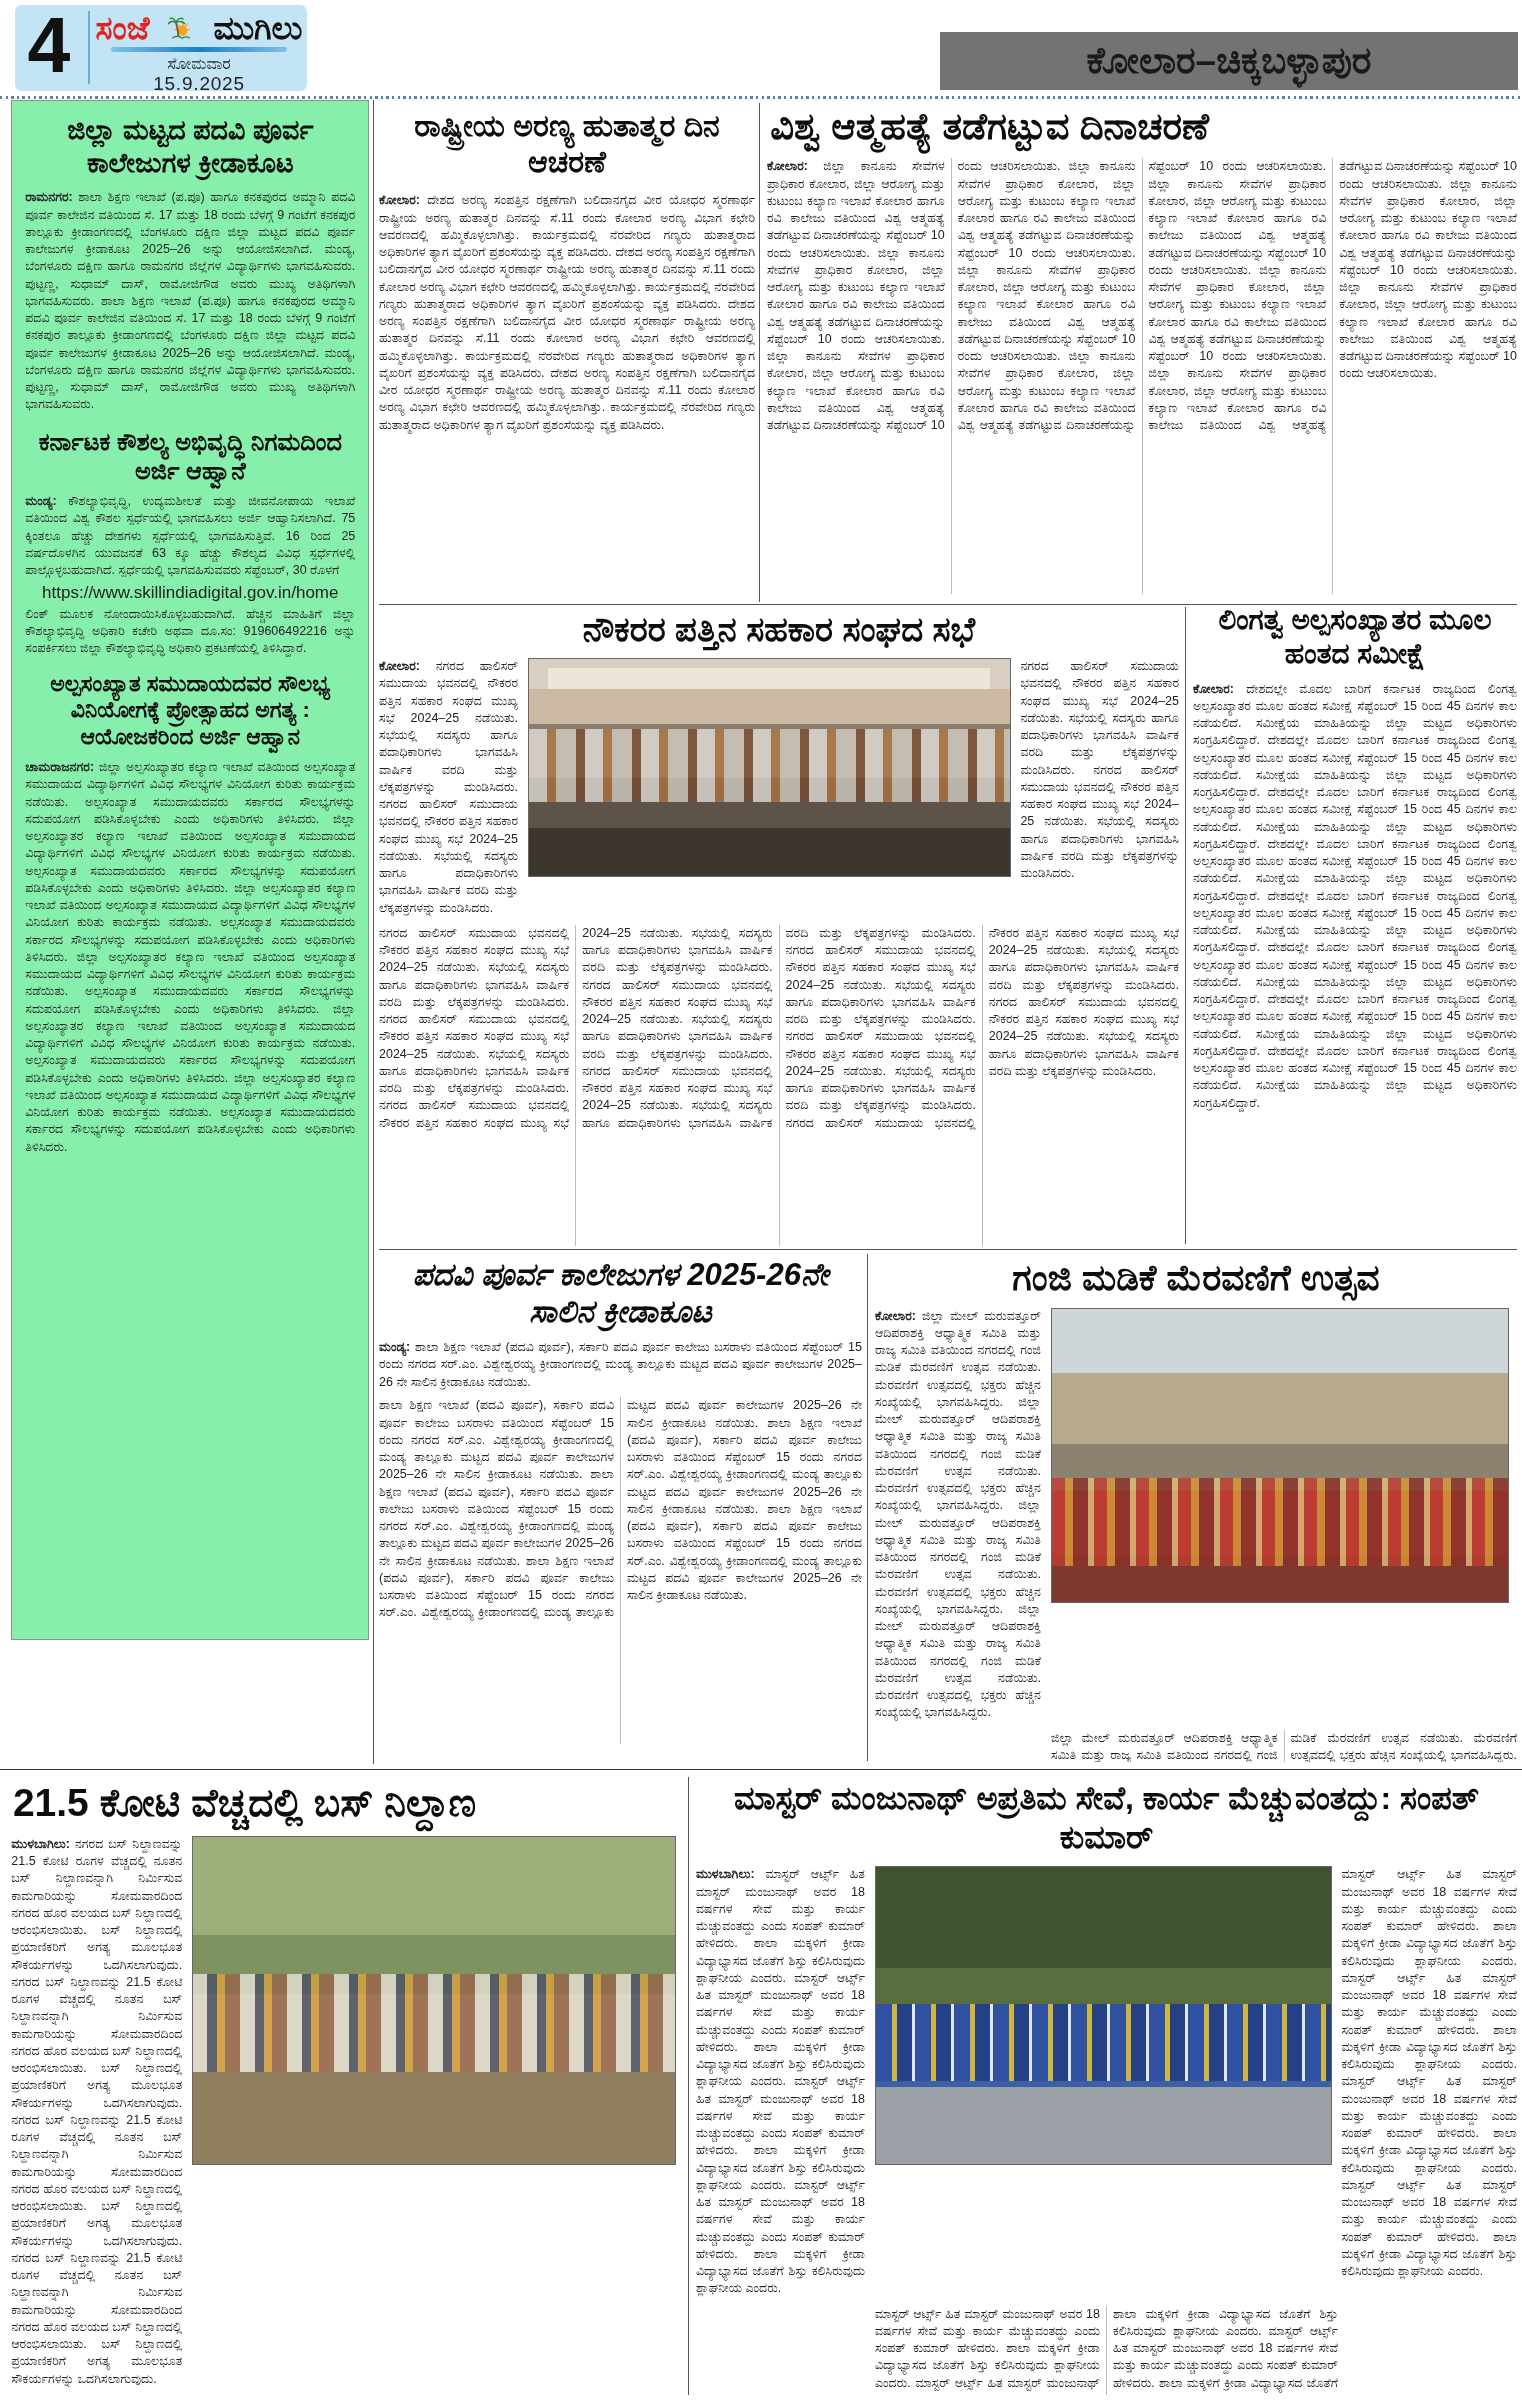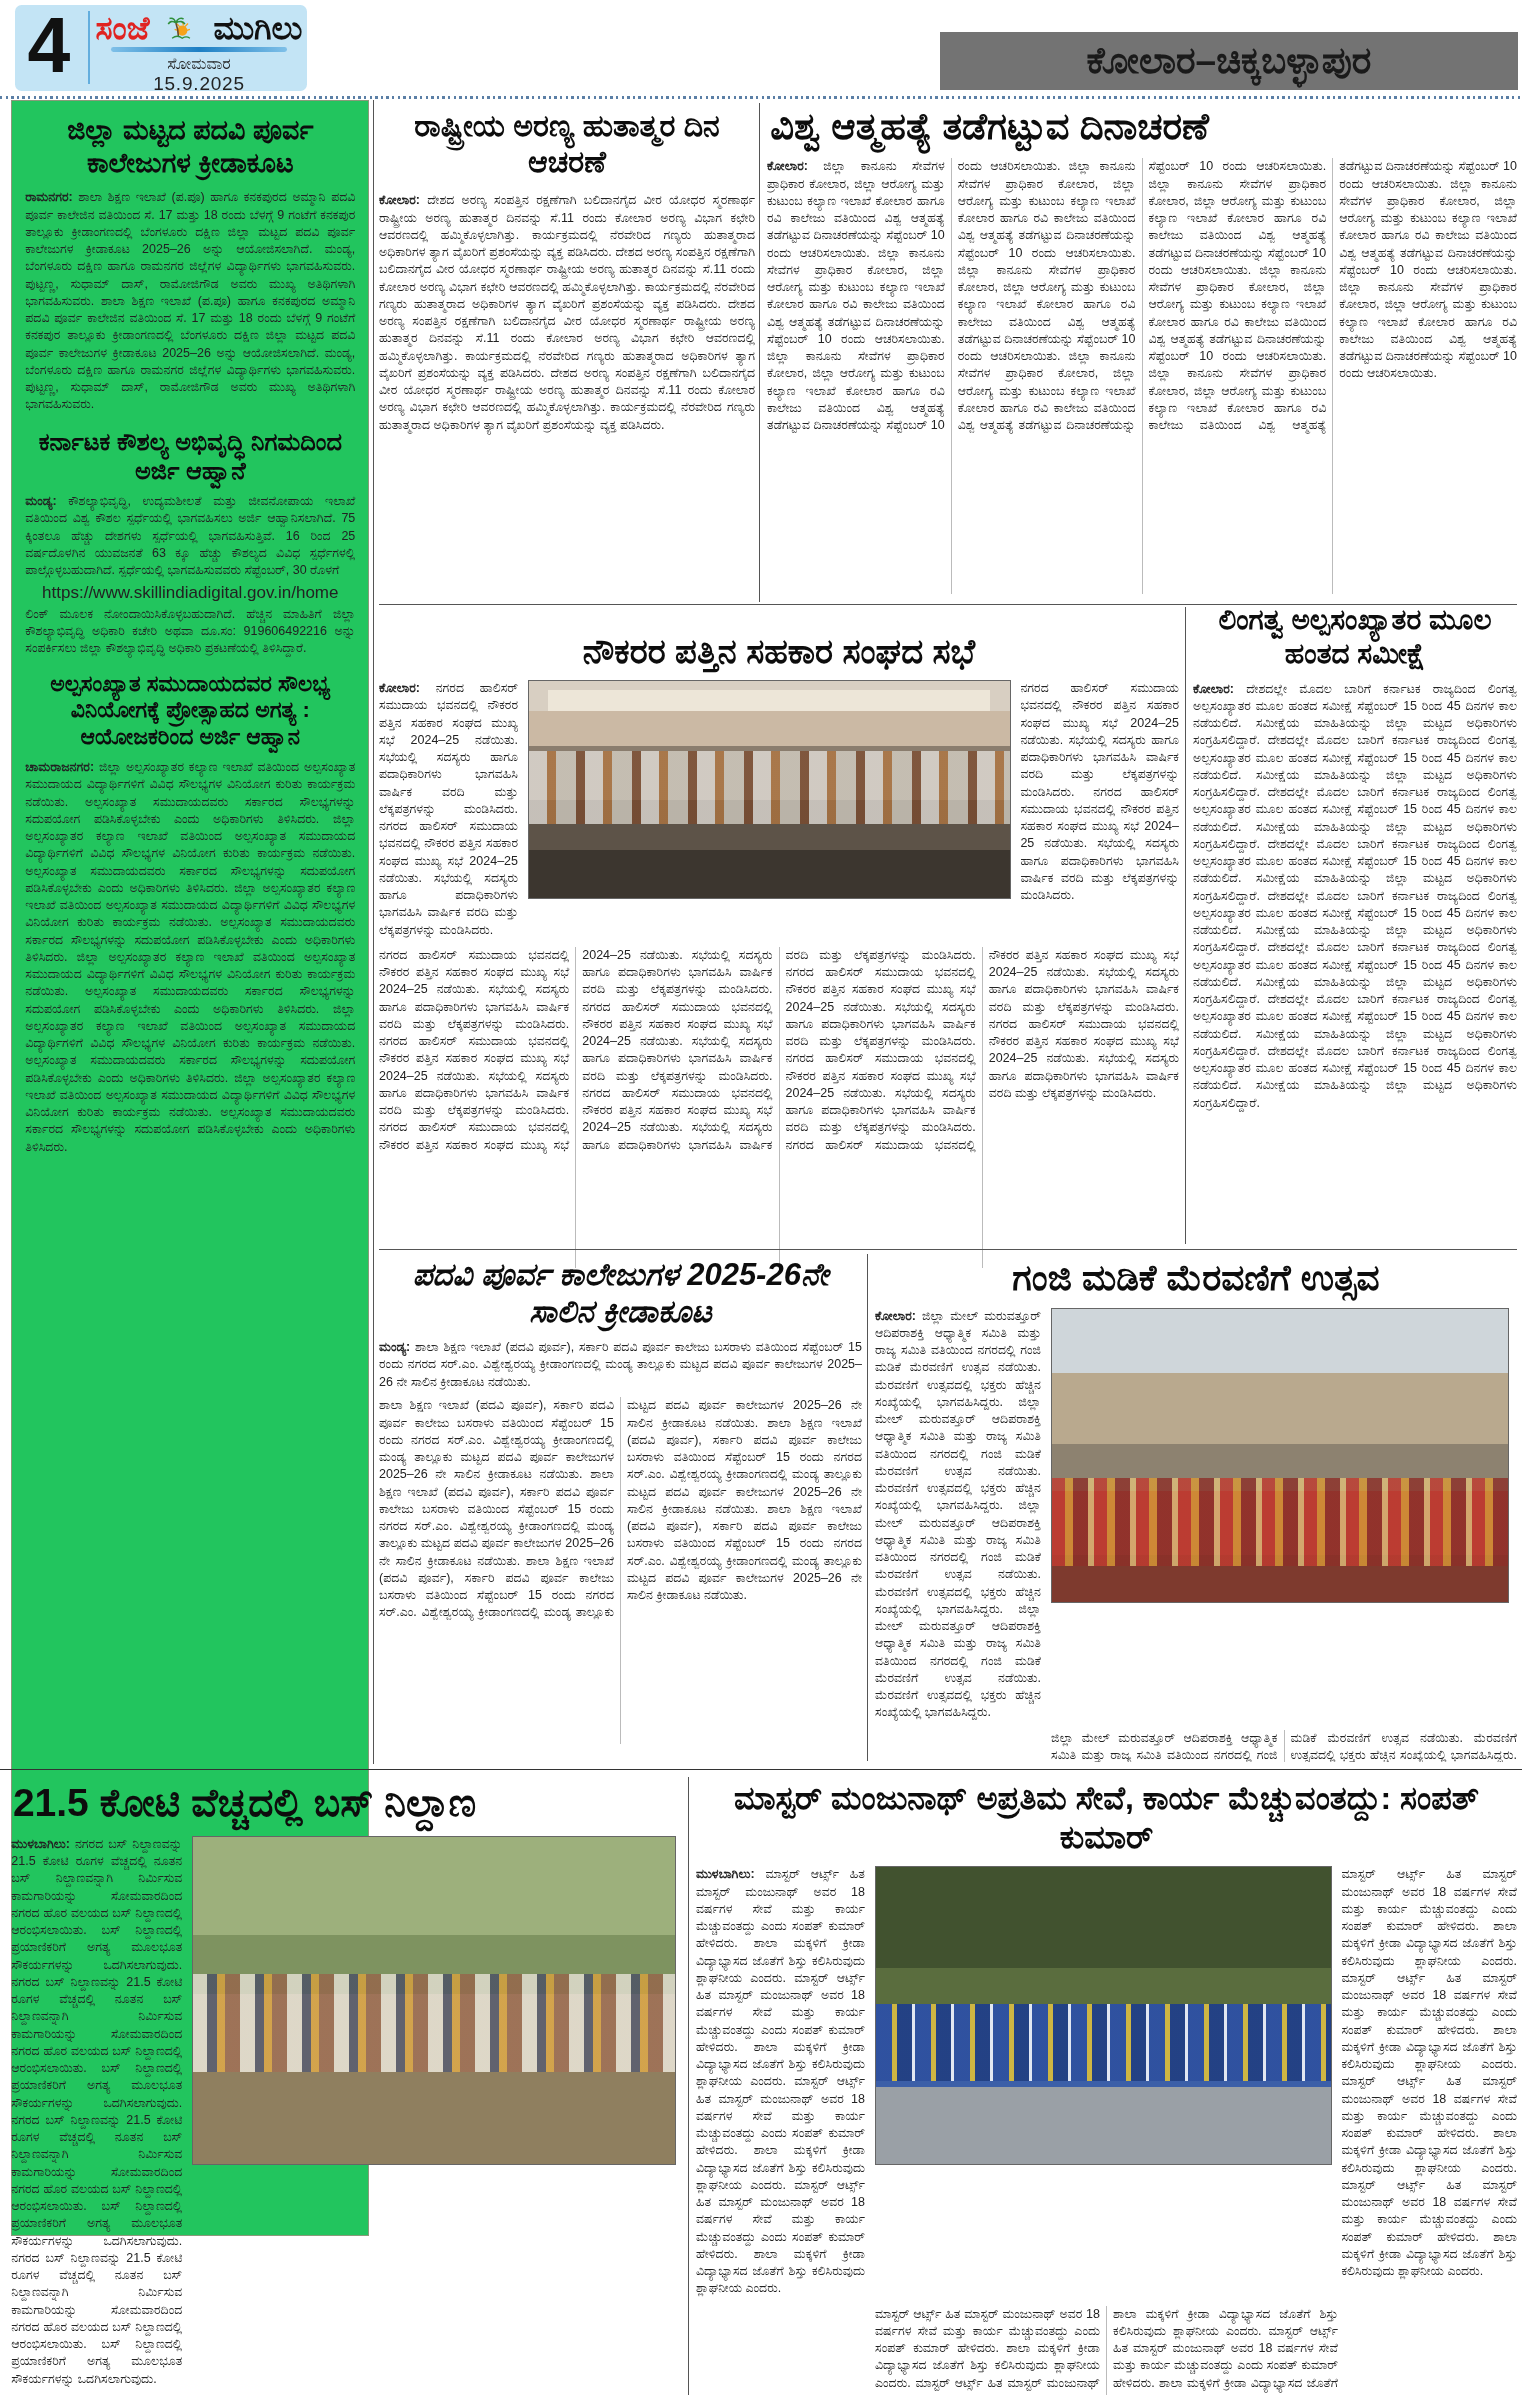--- a/index.html
+++ b/index.html
@@ -29,22 +29,22 @@
                background:repeating-linear-gradient(90deg,#5b7fa6 0 2.4px,#ffffff 2.4px 5.6px);}
   
   .art{position:absolute;overflow:hidden;}
   .hl{font-weight:bold;color:#0d0d0d;text-align:center;line-height:1.22;}
   .body-txt{font-size:12.5px;line-height:1.38;text-align:justify;color:#222;}
   .byline{font-weight:bold;}
   .vrule{position:absolute;width:0;border-left:1.2px solid #555;}
   .hrule{position:absolute;height:0;border-top:1.6px solid #333;}
   .thin-h{position:absolute;height:0;border-top:1.2px solid #555;}
   
-  .leftcol{position:absolute;left:11.3px;top:100px;width:358px;height:2136px;
-           background:#22c55e;border:0.8px solid #8a9a7a;box-sizing:border-box;
+  .leftcol{position:absolute;left:11.3px;top:100px;width:358px;height:1540px;
+           background:#86efac;border:0.8px solid #8a9a7a;box-sizing:border-box;
            padding:9.7px 13px;overflow:hidden;}
   .leftcol .hl{font-size:27px;margin:3.2px 0 9.7px 0;}
   .leftcol .hl2{font-size:24px;margin:13px 0 8px 0;}
   .leftcol .hl3{font-size:22px;margin:13px 0 8px 0;}
   .url-line{font-size:17px;text-align:center;color:#222;margin:3.2px 0;}
   
   .cols2{column-count:2;column-gap:13px;column-rule:0.8px solid #bbb;}
   .cols4{column-count:4;column-gap:13px;column-rule:0.8px solid #bbb;}
   .row{display:flex;gap:9.7px;}
   
@@ -127,21 +127,21 @@
 
   <div class="art" style="left:767px;top:102px;width:750px;height:500px;">
     <div class="hl" style="font-size:37px;text-align:left;margin:1.6px 0 9.7px 3.2px;">ವಿಶ್ವ ಆತ್ಮಹತ್ಯೆ ತಡೆಗಟ್ಟುವ ದಿನಾಚರಣೆ</div>
     <div class="body-txt cols4" style="height:436px;"><b class="byline">ಕೋಲಾರ:</b>
       <span>ಜಿಲ್ಲಾ ಕಾನೂನು ಸೇವೆಗಳ ಪ್ರಾಧಿಕಾರ ಕೋಲಾರ, ಜಿಲ್ಲಾ ಆರೋಗ್ಯ ಮತ್ತು ಕುಟುಂಬ ಕಲ್ಯಾಣ ಇಲಾಖೆ ಕೋಲಾರ ಹಾಗೂ ರವಿ ಕಾಲೇಜು ವತಿಯಿಂದ ವಿಶ್ವ ಆತ್ಮಹತ್ಯೆ ತಡೆಗಟ್ಟುವ ದಿನಾಚರಣೆಯನ್ನು ಸೆಪ್ಟೆಂಬರ್ 10 ರಂದು ಆಚರಿಸಲಾಯಿತು. ಜಿಲ್ಲಾ ಕಾನೂನು ಸೇವೆಗಳ ಪ್ರಾಧಿಕಾರ ಕೋಲಾರ, ಜಿಲ್ಲಾ ಆರೋಗ್ಯ ಮತ್ತು ಕುಟುಂಬ ಕಲ್ಯಾಣ ಇಲಾಖೆ ಕೋಲಾರ ಹಾಗೂ ರವಿ ಕಾಲೇಜು ವತಿಯಿಂದ ವಿಶ್ವ ಆತ್ಮಹತ್ಯೆ ತಡೆಗಟ್ಟುವ ದಿನಾಚರಣೆಯನ್ನು ಸೆಪ್ಟೆಂಬರ್ 10 ರಂದು ಆಚರಿಸಲಾಯಿತು. ಜಿಲ್ಲಾ ಕಾನೂನು ಸೇವೆಗಳ ಪ್ರಾಧಿಕಾರ ಕೋಲಾರ, ಜಿಲ್ಲಾ ಆರೋಗ್ಯ ಮತ್ತು ಕುಟುಂಬ ಕಲ್ಯಾಣ ಇಲಾಖೆ ಕೋಲಾರ ಹಾಗೂ ರವಿ ಕಾಲೇಜು ವತಿಯಿಂದ ವಿಶ್ವ ಆತ್ಮಹತ್ಯೆ ತಡೆಗಟ್ಟುವ ದಿನಾಚರಣೆಯನ್ನು ಸೆಪ್ಟೆಂಬರ್ 10 ರಂದು ಆಚರಿಸಲಾಯಿತು. ಜಿಲ್ಲಾ ಕಾನೂನು ಸೇವೆಗಳ ಪ್ರಾಧಿಕಾರ ಕೋಲಾರ, ಜಿಲ್ಲಾ ಆರೋಗ್ಯ ಮತ್ತು ಕುಟುಂಬ ಕಲ್ಯಾಣ ಇಲಾಖೆ ಕೋಲಾರ ಹಾಗೂ ರವಿ ಕಾಲೇಜು ವತಿಯಿಂದ ವಿಶ್ವ ಆತ್ಮಹತ್ಯೆ ತಡೆಗಟ್ಟುವ ದಿನಾಚರಣೆಯನ್ನು ಸೆಪ್ಟೆಂಬರ್ 10 ರಂದು ಆಚರಿಸಲಾಯಿತು. ಜಿಲ್ಲಾ ಕಾನೂನು ಸೇವೆಗಳ ಪ್ರಾಧಿಕಾರ ಕೋಲಾರ, ಜಿಲ್ಲಾ ಆರೋಗ್ಯ ಮತ್ತು ಕುಟುಂಬ ಕಲ್ಯಾಣ ಇಲಾಖೆ ಕೋಲಾರ ಹಾಗೂ ರವಿ ಕಾಲೇಜು ವತಿಯಿಂದ ವಿಶ್ವ ಆತ್ಮಹತ್ಯೆ ತಡೆಗಟ್ಟುವ ದಿನಾಚರಣೆಯನ್ನು ಸೆಪ್ಟೆಂಬರ್ 10 ರಂದು ಆಚರಿಸಲಾಯಿತು. ಜಿಲ್ಲಾ ಕಾನೂನು ಸೇವೆಗಳ ಪ್ರಾಧಿಕಾರ ಕೋಲಾರ, ಜಿಲ್ಲಾ ಆರೋಗ್ಯ ಮತ್ತು ಕುಟುಂಬ ಕಲ್ಯಾಣ ಇಲಾಖೆ ಕೋಲಾರ ಹಾಗೂ ರವಿ ಕಾಲೇಜು ವತಿಯಿಂದ ವಿಶ್ವ ಆತ್ಮಹತ್ಯೆ ತಡೆಗಟ್ಟುವ ದಿನಾಚರಣೆಯನ್ನು ಸೆಪ್ಟೆಂಬರ್ 10 ರಂದು ಆಚರಿಸಲಾಯಿತು. ಜಿಲ್ಲಾ ಕಾನೂನು ಸೇವೆಗಳ ಪ್ರಾಧಿಕಾರ ಕೋಲಾರ, ಜಿಲ್ಲಾ ಆರೋಗ್ಯ ಮತ್ತು ಕುಟುಂಬ ಕಲ್ಯಾಣ ಇಲಾಖೆ ಕೋಲಾರ ಹಾಗೂ ರವಿ ಕಾಲೇಜು ವತಿಯಿಂದ ವಿಶ್ವ ಆತ್ಮಹತ್ಯೆ ತಡೆಗಟ್ಟುವ ದಿನಾಚರಣೆಯನ್ನು ಸೆಪ್ಟೆಂಬರ್ 10 ರಂದು ಆಚರಿಸಲಾಯಿತು. ಜಿಲ್ಲಾ ಕಾನೂನು ಸೇವೆಗಳ ಪ್ರಾಧಿಕಾರ ಕೋಲಾರ, ಜಿಲ್ಲಾ ಆರೋಗ್ಯ ಮತ್ತು ಕುಟುಂಬ ಕಲ್ಯಾಣ ಇಲಾಖೆ ಕೋಲಾರ ಹಾಗೂ ರವಿ ಕಾಲೇಜು ವತಿಯಿಂದ ವಿಶ್ವ ಆತ್ಮಹತ್ಯೆ ತಡೆಗಟ್ಟುವ ದಿನಾಚರಣೆಯನ್ನು ಸೆಪ್ಟೆಂಬರ್ 10 ರಂದು ಆಚರಿಸಲಾಯಿತು. ಜಿಲ್ಲಾ ಕಾನೂನು ಸೇವೆಗಳ ಪ್ರಾಧಿಕಾರ ಕೋಲಾರ, ಜಿಲ್ಲಾ ಆರೋಗ್ಯ ಮತ್ತು ಕುಟುಂಬ ಕಲ್ಯಾಣ ಇಲಾಖೆ ಕೋಲಾರ ಹಾಗೂ ರವಿ ಕಾಲೇಜು ವತಿಯಿಂದ ವಿಶ್ವ ಆತ್ಮಹತ್ಯೆ ತಡೆಗಟ್ಟುವ ದಿನಾಚರಣೆಯನ್ನು ಸೆಪ್ಟೆಂಬರ್ 10 ರಂದು ಆಚರಿಸಲಾಯಿತು. ಜಿಲ್ಲಾ ಕಾನೂನು ಸೇವೆಗಳ ಪ್ರಾಧಿಕಾರ ಕೋಲಾರ, ಜಿಲ್ಲಾ ಆರೋಗ್ಯ ಮತ್ತು ಕುಟುಂಬ ಕಲ್ಯಾಣ ಇಲಾಖೆ ಕೋಲಾರ ಹಾಗೂ ರವಿ ಕಾಲೇಜು ವತಿಯಿಂದ ವಿಶ್ವ ಆತ್ಮಹತ್ಯೆ ತಡೆಗಟ್ಟುವ ದಿನಾಚರಣೆಯನ್ನು ಸೆಪ್ಟೆಂಬರ್ 10 ರಂದು ಆಚರಿಸಲಾಯಿತು. ಜಿಲ್ಲಾ ಕಾನೂನು ಸೇವೆಗಳ ಪ್ರಾಧಿಕಾರ ಕೋಲಾರ, ಜಿಲ್ಲಾ ಆರೋಗ್ಯ ಮತ್ತು ಕುಟುಂಬ ಕಲ್ಯಾಣ ಇಲಾಖೆ ಕೋಲಾರ ಹಾಗೂ ರವಿ ಕಾಲೇಜು ವತಿಯಿಂದ ವಿಶ್ವ ಆತ್ಮಹತ್ಯೆ ತಡೆಗಟ್ಟುವ ದಿನಾಚರಣೆಯನ್ನು ಸೆಪ್ಟೆಂಬರ್ 10 ರಂದು ಆಚರಿಸಲಾಯಿತು.</span>
     </div>
   </div>
 
   <div class="thin-h" style="left:379px;top:604px;width:1138px;"></div>
 
-  <div class="art" style="left:379px;top:629px;width:800px;height:639px;">
+  <div class="art" style="left:379px;top:607px;width:800px;height:639px;">
     <div class="hl" style="font-size:34px;margin:1.6px 0 8px 0;">ನೌಕರರ ಪತ್ತಿನ ಸಹಕಾರ ಸಂಘದ ಸಭೆ</div>
     <div class="row">
       <div class="body-txt" style="width:139px;flex:none;"><b class="byline">ಕೋಲಾರ:</b>
         <span>ನಗರದ ಹಾಲಿಸರ್ ಸಮುದಾಯ ಭವನದಲ್ಲಿ ನೌಕರರ ಪತ್ತಿನ ಸಹಕಾರ ಸಂಘದ ಮುಖ್ಯ ಸಭೆ 2024–25 ನಡೆಯಿತು. ಸಭೆಯಲ್ಲಿ ಸದಸ್ಯರು ಹಾಗೂ ಪದಾಧಿಕಾರಿಗಳು ಭಾಗವಹಿಸಿ ವಾರ್ಷಿಕ ವರದಿ ಮತ್ತು ಲೆಕ್ಕಪತ್ರಗಳನ್ನು ಮಂಡಿಸಿದರು. ನಗರದ ಹಾಲಿಸರ್ ಸಮುದಾಯ ಭವನದಲ್ಲಿ ನೌಕರರ ಪತ್ತಿನ ಸಹಕಾರ ಸಂಘದ ಮುಖ್ಯ ಸಭೆ 2024–25 ನಡೆಯಿತು. ಸಭೆಯಲ್ಲಿ ಸದಸ್ಯರು ಹಾಗೂ ಪದಾಧಿಕಾರಿಗಳು ಭಾಗವಹಿಸಿ ವಾರ್ಷಿಕ ವರದಿ ಮತ್ತು ಲೆಕ್ಕಪತ್ರಗಳನ್ನು ಮಂಡಿಸಿದರು.</span>
       </div>
       <div class="photo ph-coop" style="width:483px;height:219px;"></div>
       <div class="body-txt" style="flex:1;">
         <span>ನಗರದ ಹಾಲಿಸರ್ ಸಮುದಾಯ ಭವನದಲ್ಲಿ ನೌಕರರ ಪತ್ತಿನ ಸಹಕಾರ ಸಂಘದ ಮುಖ್ಯ ಸಭೆ 2024–25 ನಡೆಯಿತು. ಸಭೆಯಲ್ಲಿ ಸದಸ್ಯರು ಹಾಗೂ ಪದಾಧಿಕಾರಿಗಳು ಭಾಗವಹಿಸಿ ವಾರ್ಷಿಕ ವರದಿ ಮತ್ತು ಲೆಕ್ಕಪತ್ರಗಳನ್ನು ಮಂಡಿಸಿದರು. ನಗರದ ಹಾಲಿಸರ್ ಸಮುದಾಯ ಭವನದಲ್ಲಿ ನೌಕರರ ಪತ್ತಿನ ಸಹಕಾರ ಸಂಘದ ಮುಖ್ಯ ಸಭೆ 2024–25 ನಡೆಯಿತು. ಸಭೆಯಲ್ಲಿ ಸದಸ್ಯರು ಹಾಗೂ ಪದಾಧಿಕಾರಿಗಳು ಭಾಗವಹಿಸಿ ವಾರ್ಷಿಕ ವರದಿ ಮತ್ತು ಲೆಕ್ಕಪತ್ರಗಳನ್ನು ಮಂಡಿಸಿದರು.</span>
       </div>
     </div>

